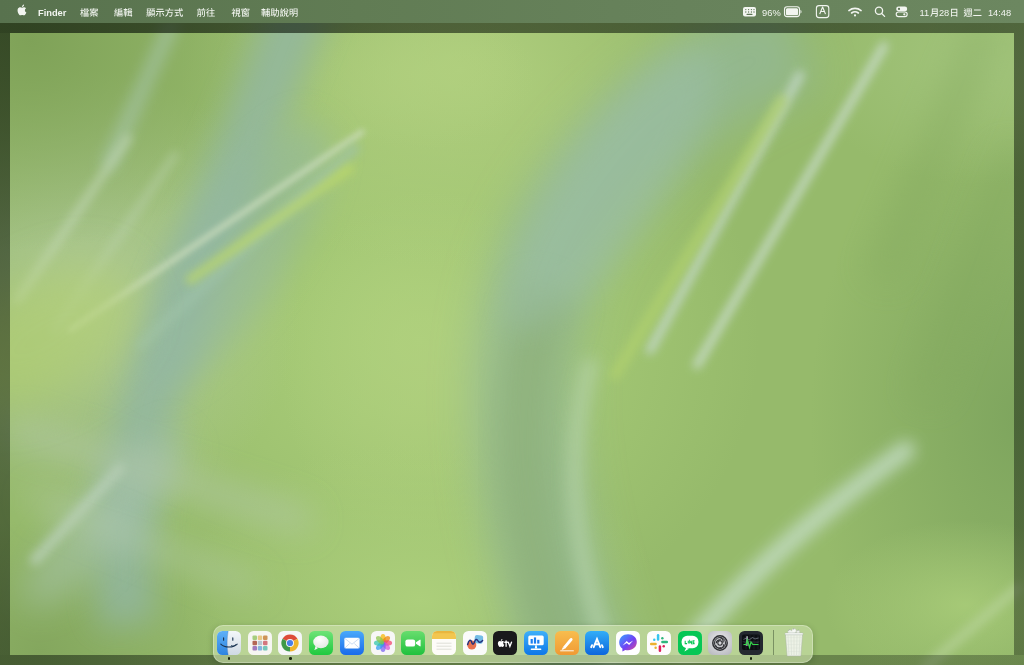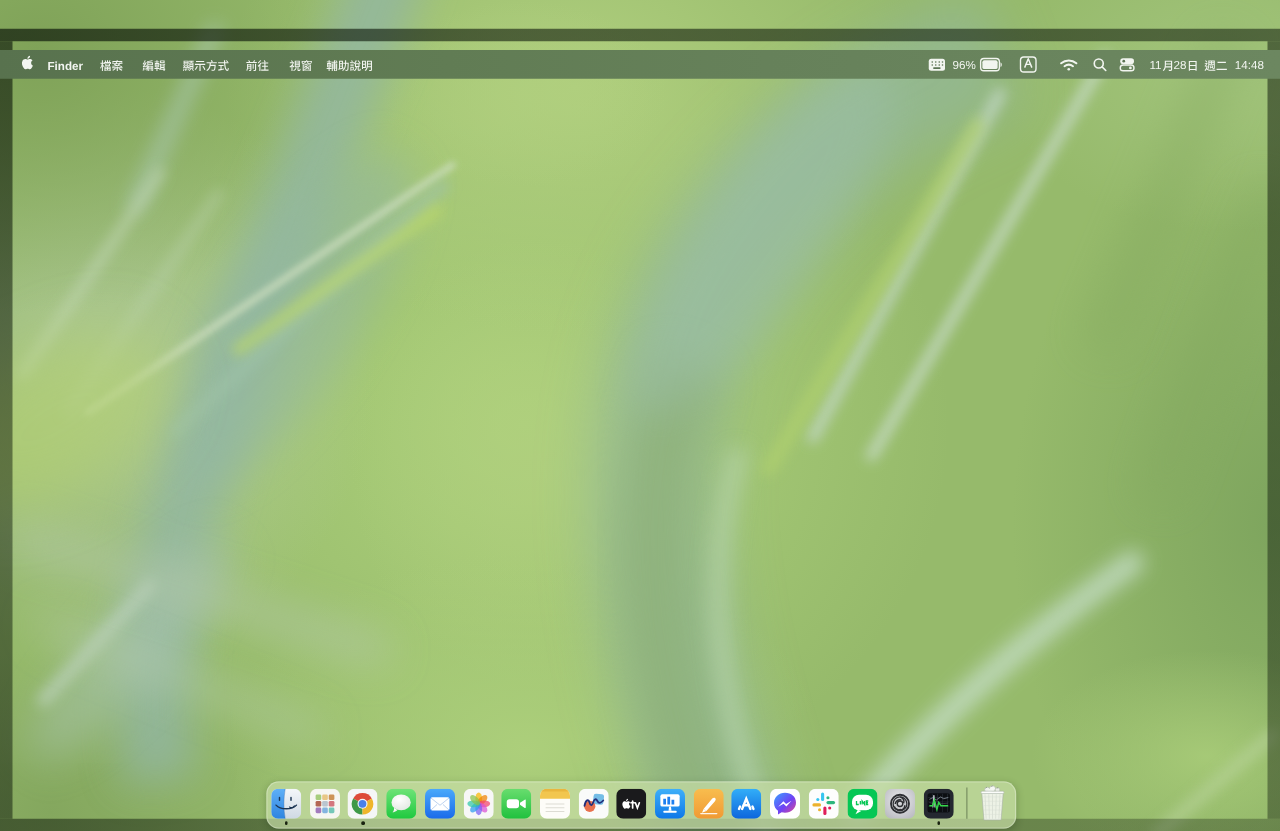--- a/index.html
+++ b/index.html
@@ -1,16 +1,16 @@
 <!DOCTYPE html>
 <html><head><meta charset="utf-8"><style>
 html,body{margin:0;padding:0;width:1024px;height:665px;overflow:hidden;background:#94ba6a;font-family:"Liberation Sans",sans-serif;}
 .wall{position:absolute;left:0;top:0;}
 .dim{position:absolute;background:rgba(12,22,10,0.47);}
-.menubar{position:absolute;left:0;top:0;width:1024px;height:23px;background:linear-gradient(90deg,#58724e,#617c54 35%,#66815a 60%,#6c8760);margin-top:40px;}
+.menubar{position:absolute;left:0;top:0;width:1024px;height:23px;background:linear-gradient(90deg,#58724e,#617c54 35%,#66815a 60%,#6c8760);}
 .mt{font-family:"Liberation Sans",sans-serif;font-size:9.3px;fill:#f2f5f0;}
 .b{font-weight:bold;}
 .dock{position:absolute;left:213px;top:624.5px;width:598px;height:36px;background:rgba(200,222,168,0.68);border:0.5px solid rgba(255,255,255,0.28);border-radius:10px;box-shadow:0 2px 6px rgba(30,50,25,0.25);}
 .ic{position:absolute;}
 .dot{position:absolute;width:2.6px;height:2.6px;border-radius:50%;background:#19220f;top:657.4px;}
 .divi{position:absolute;left:772.6px;top:630px;width:1px;height:25px;background:rgba(60,80,50,0.5);}
 </style></head>
 <body>
 <svg class="wall" width="1024" height="665" viewBox="0 0 1024 665">
 <defs>

